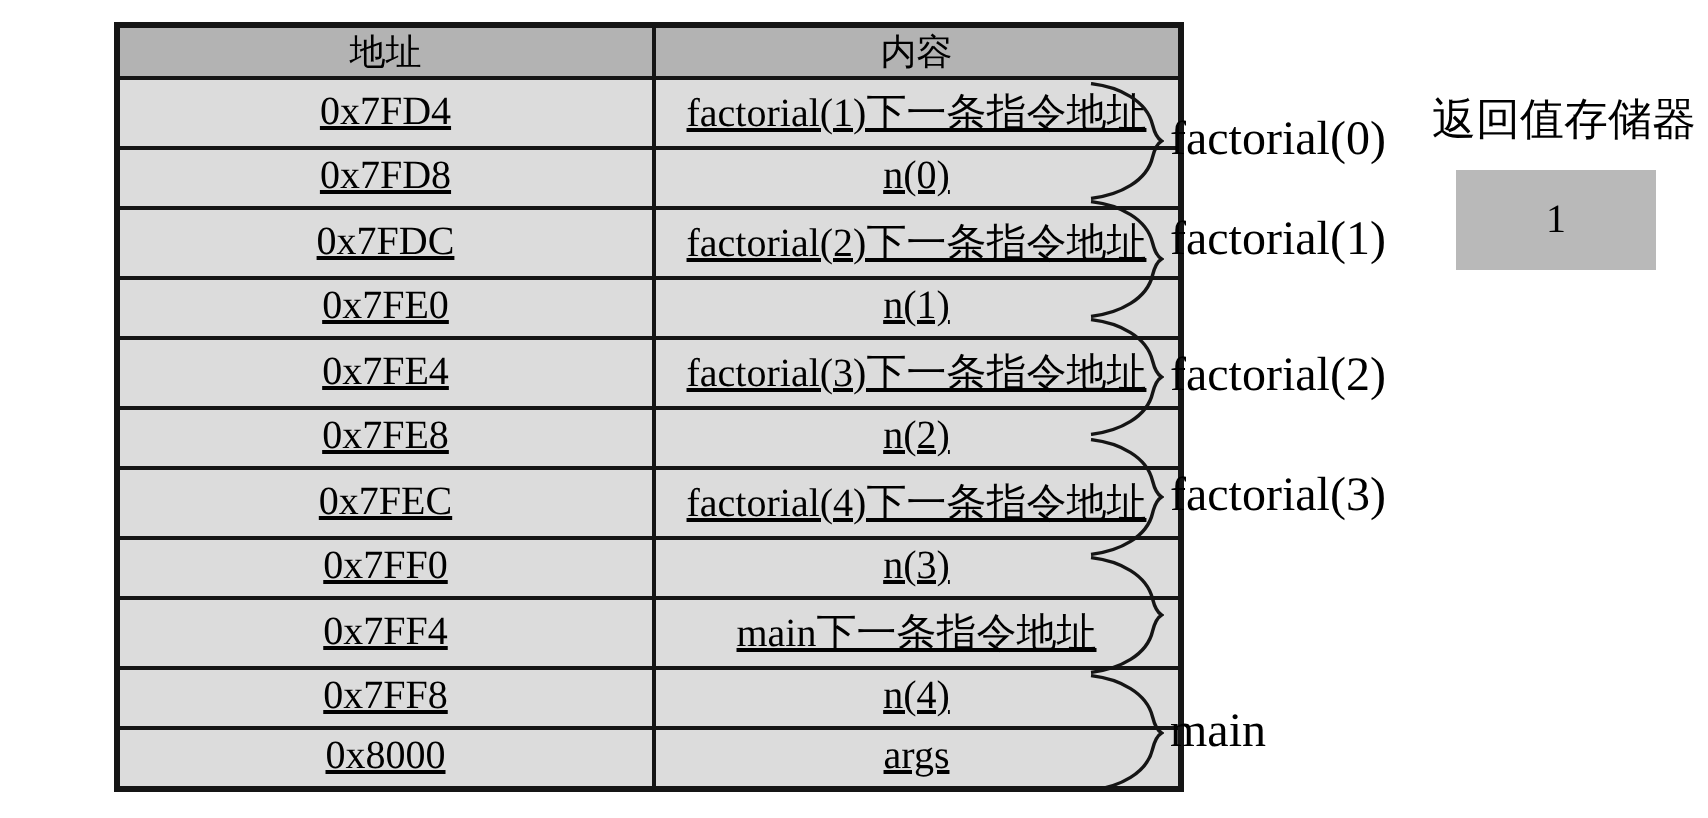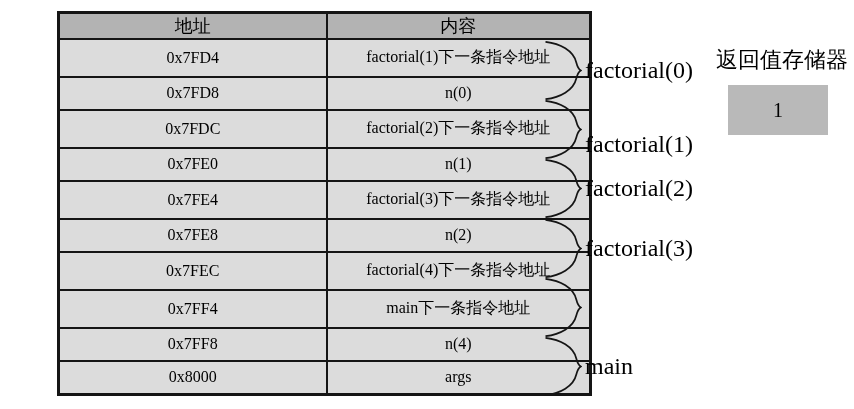--- a/index.html
+++ b/index.html
@@ -33,21 +33,22 @@
     white-space:nowrap;
   }
   .mem-table{border:3px solid var(--border,#151515);}
   .mem-table th{
     background:var(--header-bg,#b3b3b3);
     font-weight:normal;
     font-size:18px;
   }
   .mem-table td{
     background:var(--row-bg,#dcdcdc);
-    font-size:16px;
+    font-size:20px;
+    text-decoration:underline;
   }
   .brace{
     position:absolute;left:544px;width:38px;height:59px;
   }
   .brace path{
     fill:none;
     stroke:var(--border,#151515);
     stroke-width:1.7;
   }
   .frame-label{
@@ -109,20 +110,24 @@
       </tr>
       <tr>
         <td>0x7FE8</td>
         <td>n(2)</td>
       </tr>
       <tr>
         <td>0x7FEC</td>
         <td>factorial(4)下一条指令地址</td>
       </tr>
       <tr>
+        <td>0x7FF0</td>
+        <td>n(3)</td>
+      </tr>
+      <tr>
         <td>0x7FF4</td>
         <td>main下一条指令地址</td>
       </tr>
       <tr>
         <td>0x7FF8</td>
         <td>n(4)</td>
       </tr>
       <tr>
         <td>0x8000</td>
         <td>args</td>
@@ -143,21 +148,21 @@
       <path d="M 1.5 0.8 C 16 2.5 29.5 9.5 32.3 21.5 C 33.3 25.5 34.3 28 36.8 29.5 C 34.3 31 33.3 33.5 32.3 37.5 C 29.5 49.5 16 56.5 1.5 58.2"></path>
     </svg>
   <svg class="brace" style="top:278px" viewBox="0 0 38 59" preserveAspectRatio="none">
       <path d="M 1.5 0.8 C 16 2.5 29.5 9.5 32.3 21.5 C 33.3 25.5 34.3 28 36.8 29.5 C 34.3 31 33.3 33.5 32.3 37.5 C 29.5 49.5 16 56.5 1.5 58.2"></path>
     </svg>
   <svg class="brace" style="top:337px" viewBox="0 0 38 59" preserveAspectRatio="none">
       <path d="M 1.5 0.8 C 16 2.5 29.5 9.5 32.3 21.5 C 33.3 25.5 34.3 28 36.8 29.5 C 34.3 31 33.3 33.5 32.3 37.5 C 29.5 49.5 16 56.5 1.5 58.2"></path>
     </svg>
 
   <div class="frame-label" style="top:58px">factorial(0)</div>
-  <div class="frame-label" style="top:132px">factorial(1)</div>
+  <div class="frame-label" style="top:108px">factorial(1)</div>
   <div class="frame-label" style="top:176px">factorial(2)</div>
   <div class="frame-label" style="top:236px">factorial(3)</div>
   <div class="frame-label" style="top:354px">main</div>
 
   <div class="rv-title">返回值存储器</div>
   <div class="rv-box">
     <span>1</span>
   </div>
 
 </div>

